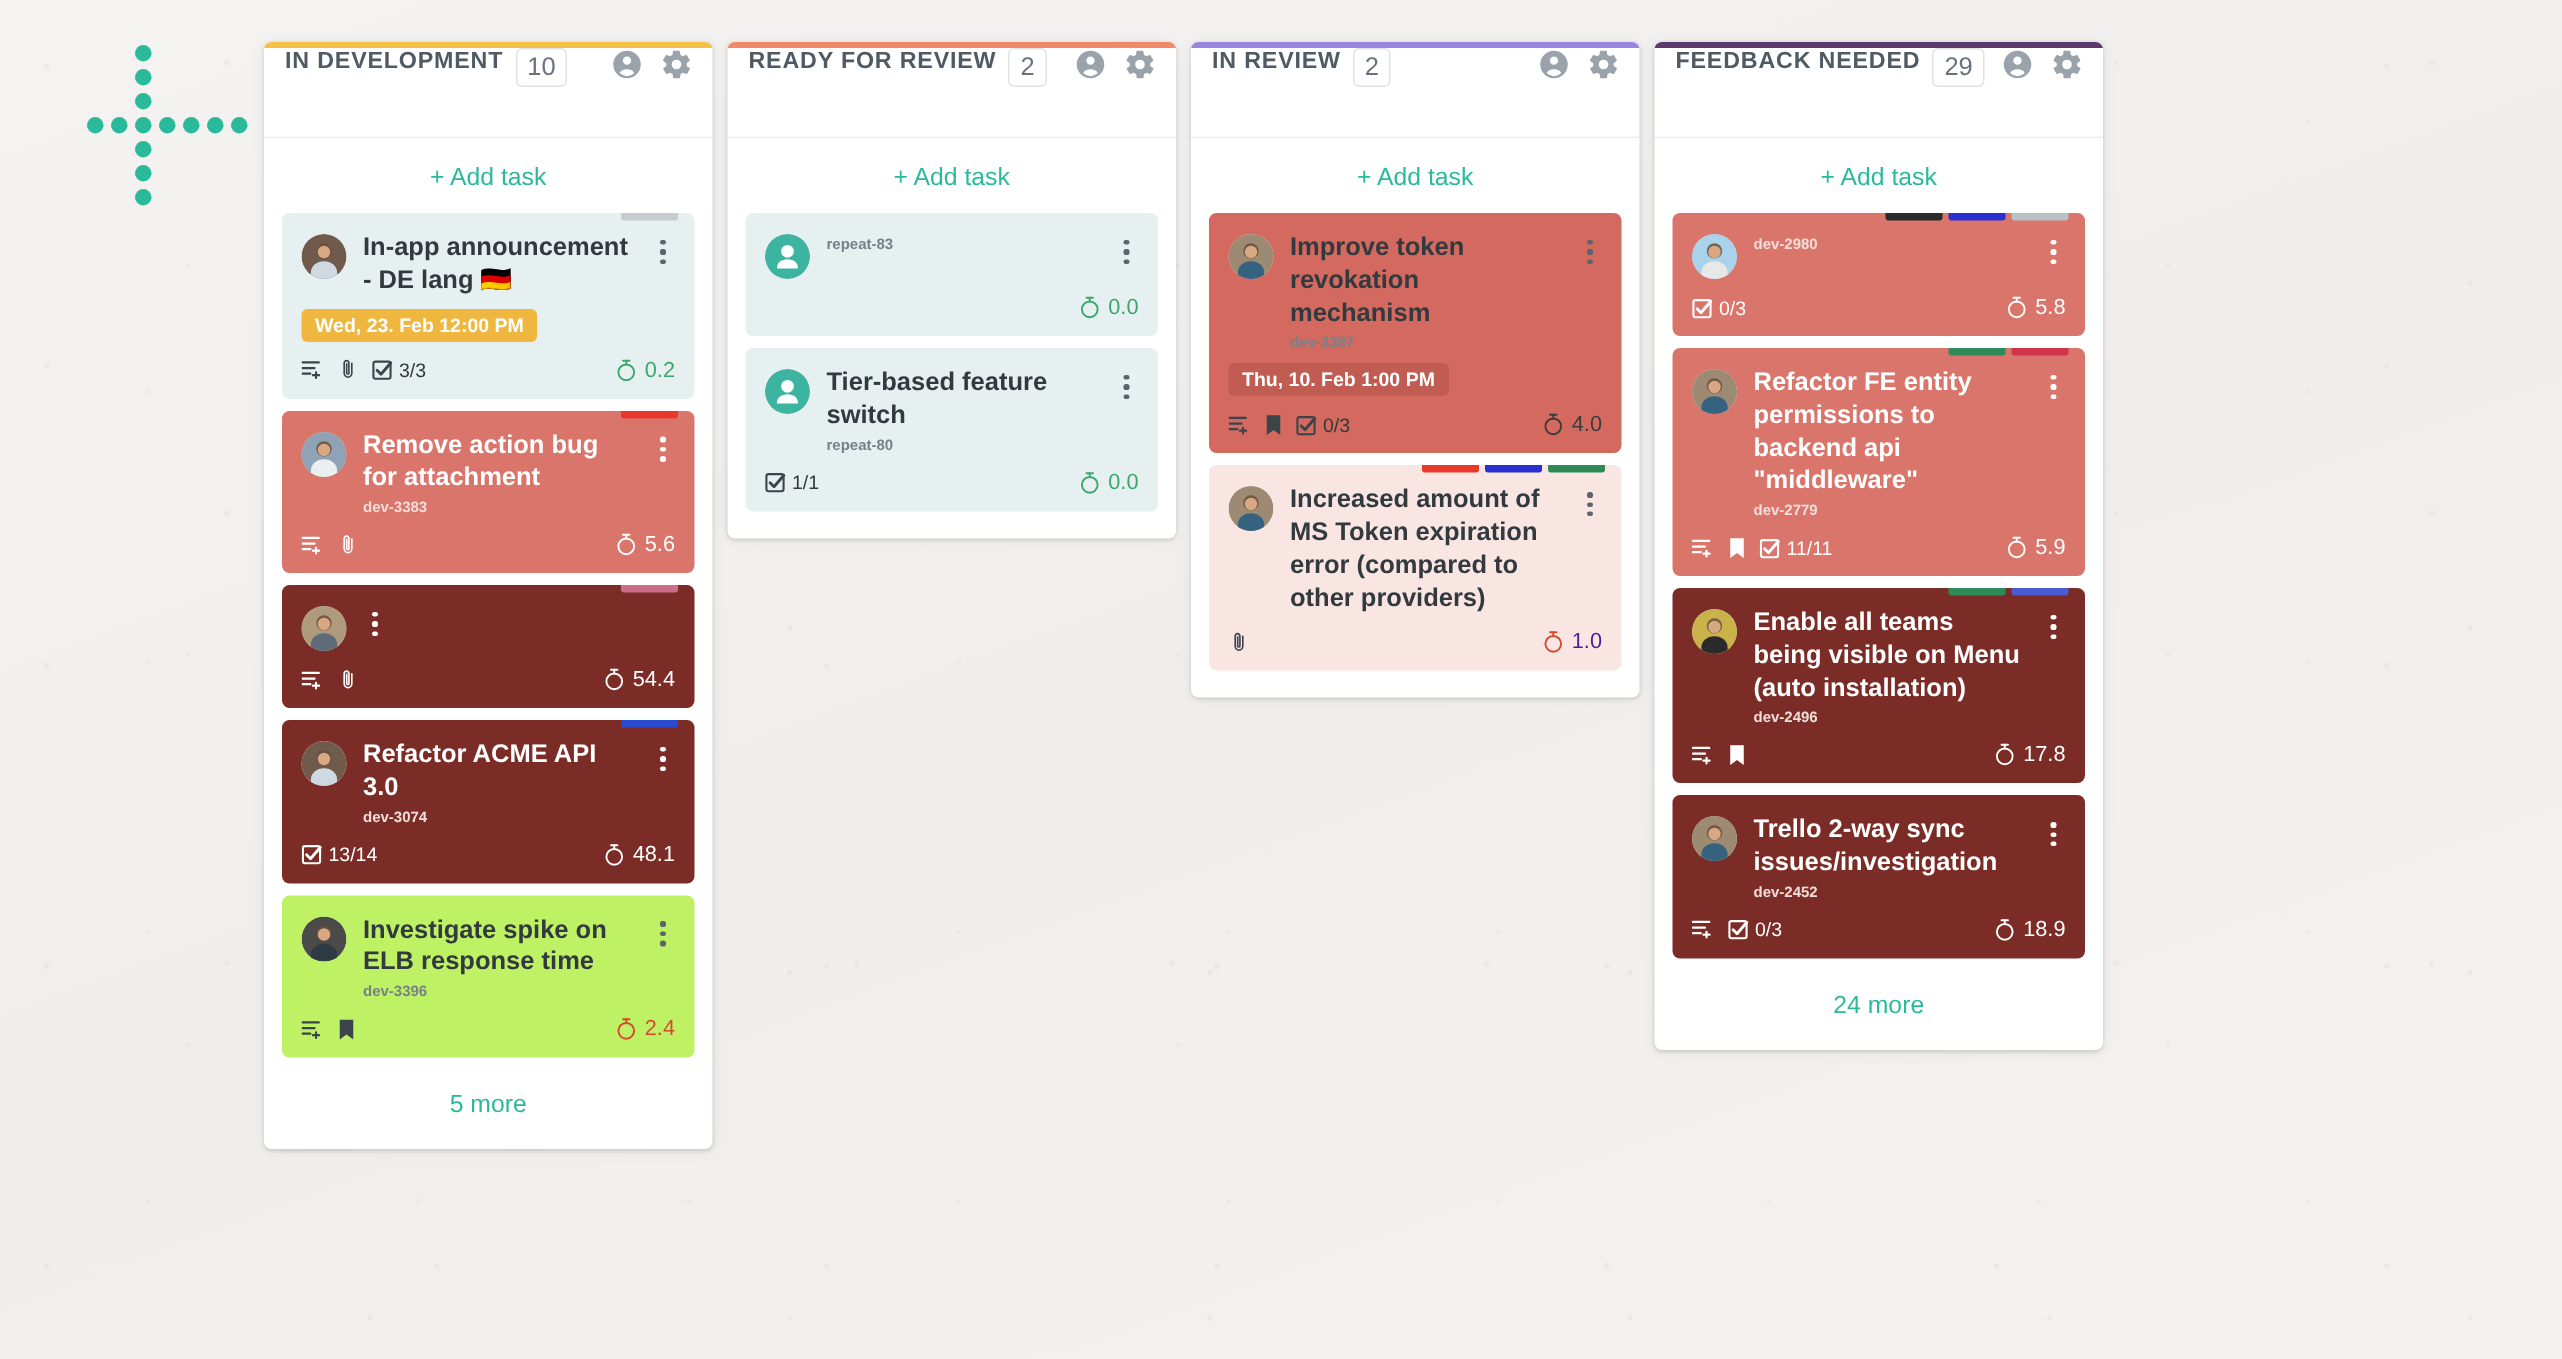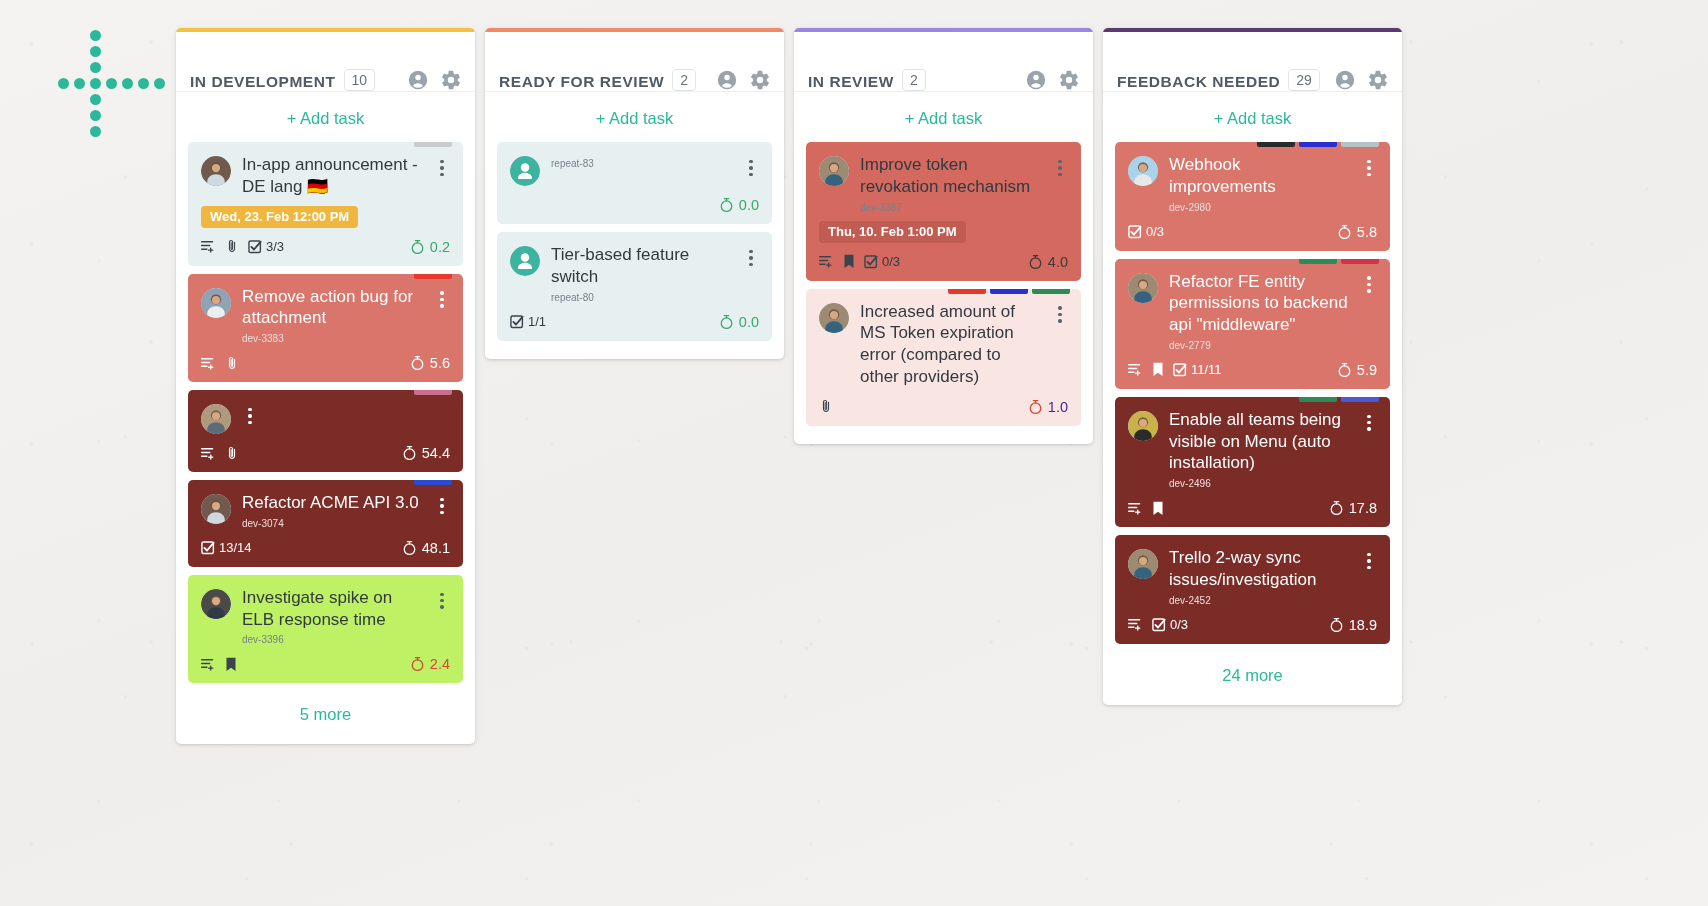--- a/index.html
+++ b/index.html
@@ -37,29 +37,29 @@
     width: 299px;
     background: #ffffff;
     border-radius: 5px;
     box-shadow: 0 1px 3px rgba(0,0,0,0.14), 0 1px 10px rgba(0,0,0,0.05);
     display: flex; flex-direction: column;
     overflow: hidden;
     position: relative;
   }
   .col-topbar { height: 4px; width: 100%; flex: 0 0 4px; }
   .col-header {
-    height: 60px; display: flex; align-items: flex-end; padding: 0 13px 0 14px;
+    height: 60px; display: flex; align-items: flex-start; padding: 0 13px 0 14px;
     border-bottom: 1px solid #eceef0;
   }
   .col-title {
     font-size: 15.5px; font-weight: bold; color: #505a64;
     letter-spacing: 0.55px; white-space: nowrap;
   }
   .col-count {
-    margin-left: 8px; font-size: 14px; color: #68727c;
+    margin-left: 8px; font-size: 17px; color: #68727c;
     border: 1px solid #dfe3e6; border-radius: 4px;
     padding: 2px 7px; line-height: 1.15; background: #fff;
   }
   .col-header-actions { margin-left: auto; display: flex; align-items: center; gap: 11px; }
   .hdr-icon { width: 22px; height: 22px; display: block; color: #9aa3ab; cursor: pointer; }
   .hdr-icon svg { width: 22px; height: 22px; display: block; fill: currentColor; }
 
   .add-task {
     text-align: center; color: #2bb99b; font-size: 16.5px;
     padding: 17px 0 14px; cursor: pointer; user-select: none;
@@ -78,21 +78,21 @@
   .card.tint-maroon { background: #7c2c26; }
   .card.tint-pink   { background: #bef264; }
   .card.tint-pinkpale{ background: #f9e6e3; }
 
   .card .labels {
     position: absolute; top: 0; right: 11px;
     display: flex; gap: 4px;
   }
   .card .labels span { display: block; width: 38px; height: 5px; border-radius: 0 0 2px 2px; }
 
-  .card-top { display: flex; align-items: flex-start; gap: 11px; }
+  .card-top { display: flex; align-items: flex-start; gap: 11px; font-weight: bold; }
   .avatar {
     width: 30px; height: 30px; border-radius: 50%; flex: 0 0 30px;
     margin-top: 2px; overflow: hidden; position: relative;
     background: #c7cdd2;
   }
   .avatar svg { width: 30px; height: 30px; display: block; }
   .card-body { flex: 1 1 auto; min-width: 0; }
   .card-title {
     font-size: 17px; line-height: 1.28; word-wrap: break-word;
   }
@@ -680,21 +680,20 @@
           <div class="card-top">
             <div class="avatar">
               <svg viewBox="0 0 24 24">
                 <circle cx="12" cy="12" r="12" fill="#a9d3ea"></circle>
                 <path d="M12 14.5c-4 0-7 2.6-7 6V24h14v-3.5c0-3.4-3-6-7-6z" fill="#e8e8e8"></path>
                 <circle cx="12" cy="9" r="4.1" fill="#6b4f3c" opacity="0.85"></circle>
                 <circle cx="12" cy="9.6" r="3.3" fill="#d8a883"></circle>
               </svg>
             </div>
             <div class="card-body">
-              <div class="card-title">Webhook improvements</div>
               <div class="card-ref">dev-2980</div>
             </div>
             <div class="menu-dots">
               <b></b>
               <b></b>
               <b></b>
             </div>
           </div>
           <div class="card-footer">
             <span class="meta">

